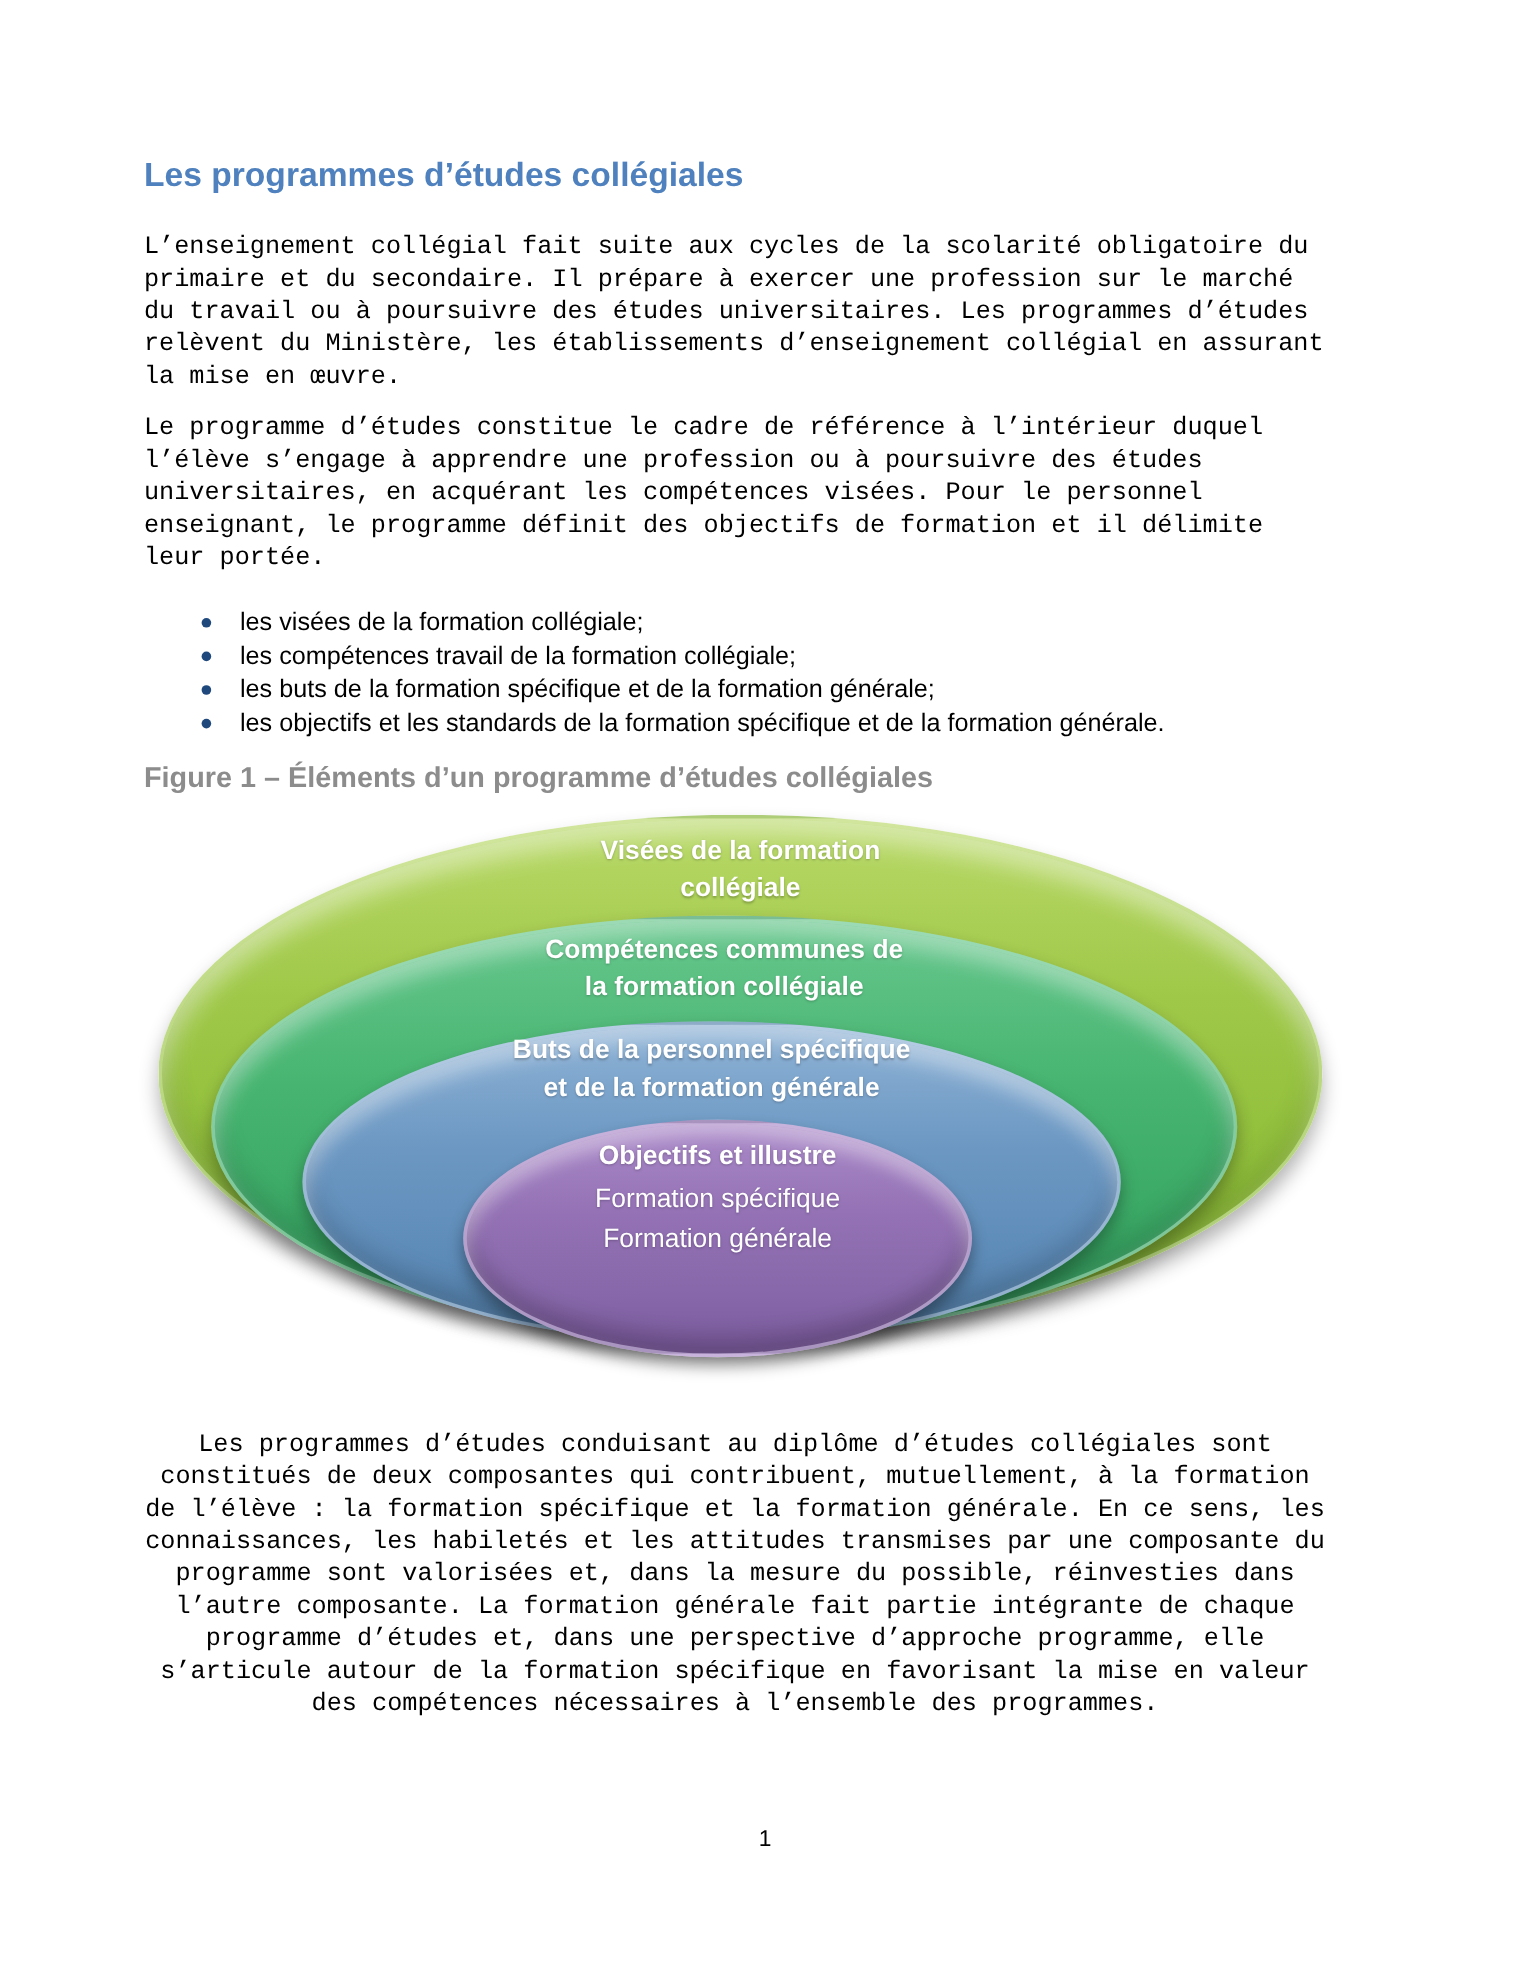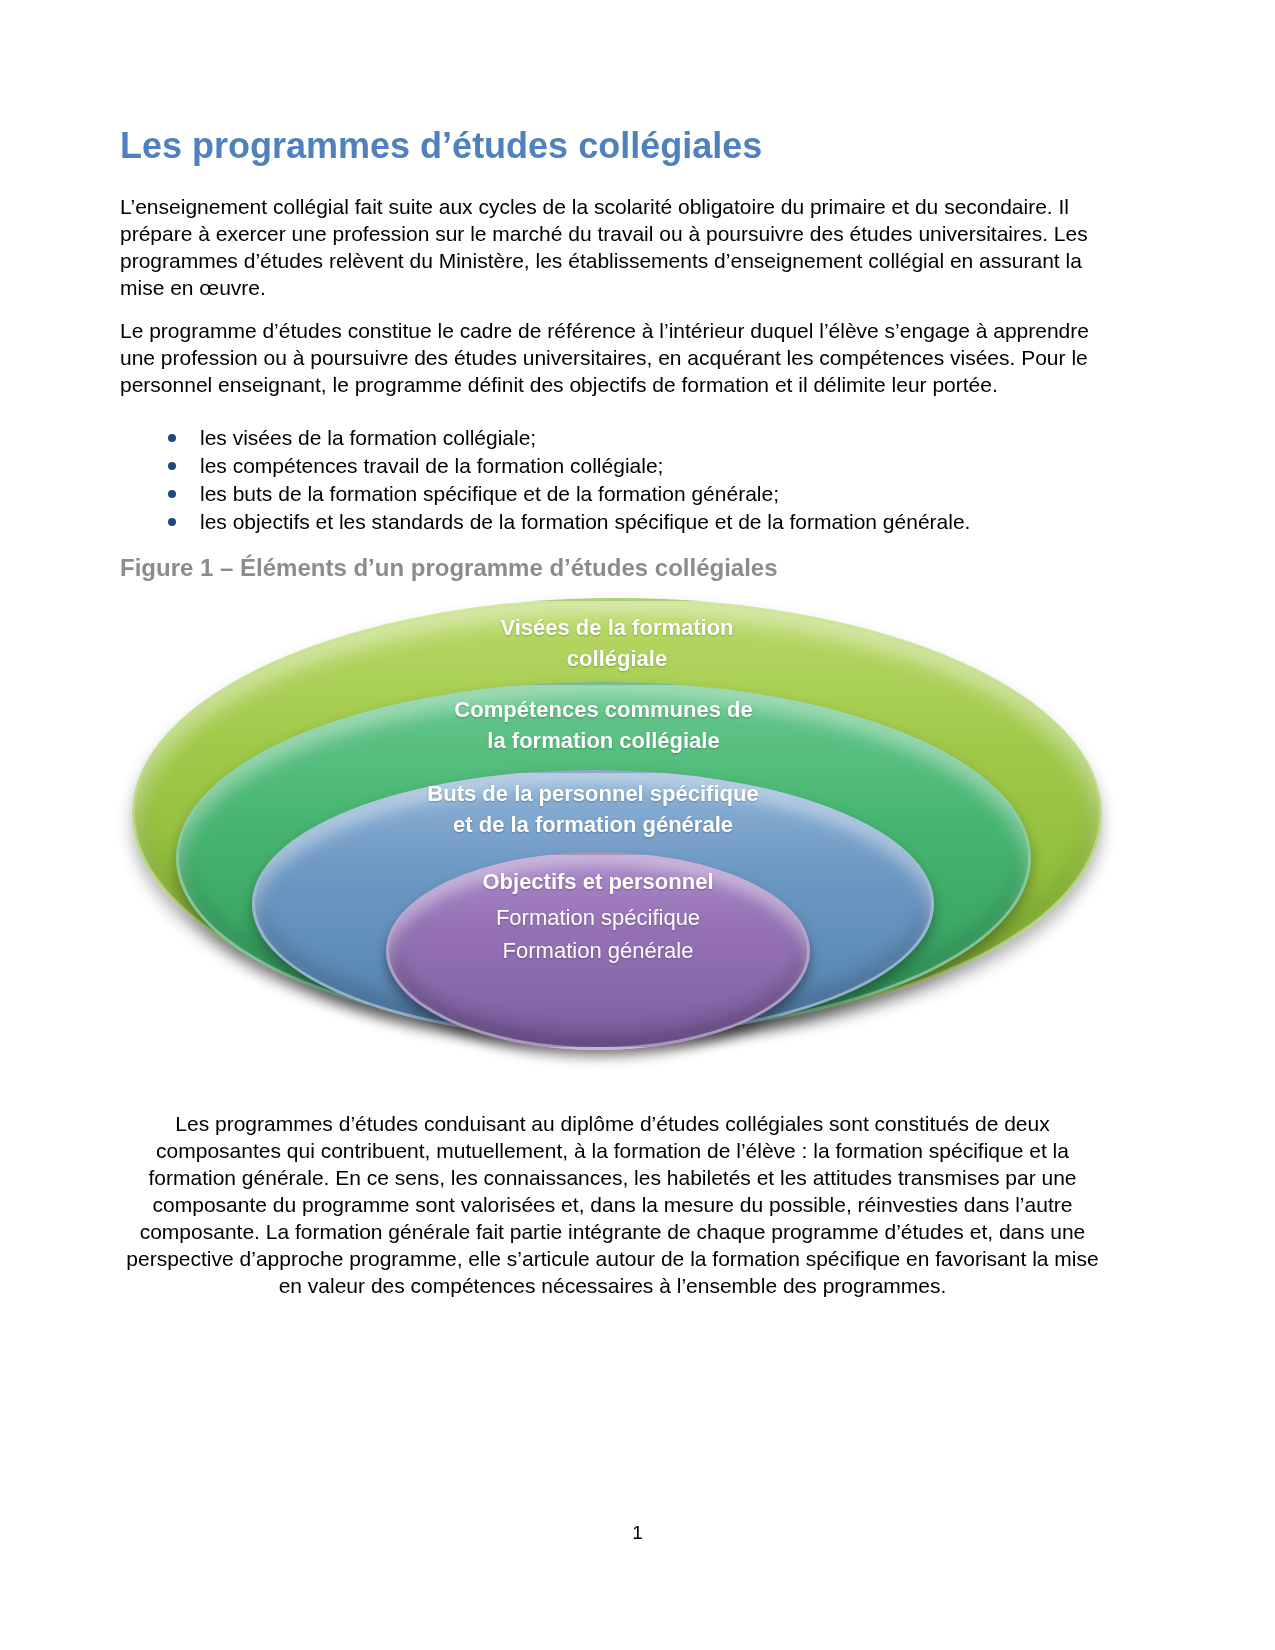--- a/index.html
+++ b/index.html
@@ -2,23 +2,23 @@
 <html><head>
 <meta charset="utf-8">
 <style>
   html,body{margin:0;padding:0;background:#ffffff;}
   .page{
     position:relative;width:1275px;height:1650px;background:#ffffff;
     font-family:"Liberation Sans","DejaVu Sans",sans-serif;color:#000;overflow:hidden;
   }
   .content{position:absolute;left:120px;top:0;width:992px;}
   h1.title{
-    margin:128px 0 0 0;font-size:36px;line-height:36px;font-weight:bold;color:#4E81BD;
+    margin:128px 0 0 0;font-size:28px;line-height:36px;font-weight:bold;color:#4E81BD;
   }
-  .body-p{font-size:21px;line-height:27px;margin:16px 0 0 0;max-width:985px;}
+  .body-p{font-size:21px;line-height:27px;margin:16px 0 0 0;max-width:985px;font-family:Liberation Mono, monospace;}
   .p1{margin-top:29px;}
   ul.blist{margin:26px 0 0 0;padding:0 0 0 80px;list-style:none;max-width:930px;}
   ul.blist li{position:relative;font-size:21px;line-height:28px;}
   ul.blist li::before{
     content:"";position:absolute;left:-32px;top:10px;width:8px;height:8px;border-radius:50%;background:#1F497D;
   }
   .caption{margin:18px 0 0 0;font-size:24px;font-weight:bold;color:#8C8C8C;}
   
   .diagram{position:relative;margin:8px 0 0 6px;width:985px;height:478px;}
   .ellipse{position:absolute;border-radius:50%;border:3px solid rgba(255,255,255,0.35);box-sizing:border-box;}
@@ -93,21 +93,21 @@
         <div>Compétences communes de</div>
         <div>la formation collégiale</div>
       </div>
 
       <div class="rlabel l3">
         <div>Buts de la personnel spécifique</div>
         <div>et de la formation générale</div>
       </div>
 
       <div class="rlabel l4">
-        <div>Objectifs et personnel</div>
+        <div>Objectifs et illustre</div>
         <div class="sub">Formation spécifique</div>
         <div class="sub">Formation générale</div>
       </div>
     </div>
 
     <p class="body-p p4">Les programmes d’études conduisant au diplôme d’études collégiales sont constitués de deux composantes qui contribuent, mutuellement, à la formation de l’élève : la formation spécifique et la formation générale. En ce sens, les connaissances, les habiletés et les attitudes transmises par une composante du programme sont valorisées et, dans la mesure du possible, réinvesties dans l’autre composante. La formation générale fait partie intégrante de chaque programme d’études et, dans une perspective d’approche programme, elle s’articule autour de la formation spécifique en favorisant la mise en valeur des compétences nécessaires à l’ensemble des programmes.</p>
 
   </div>
 
   <div class="page-number">1</div>

